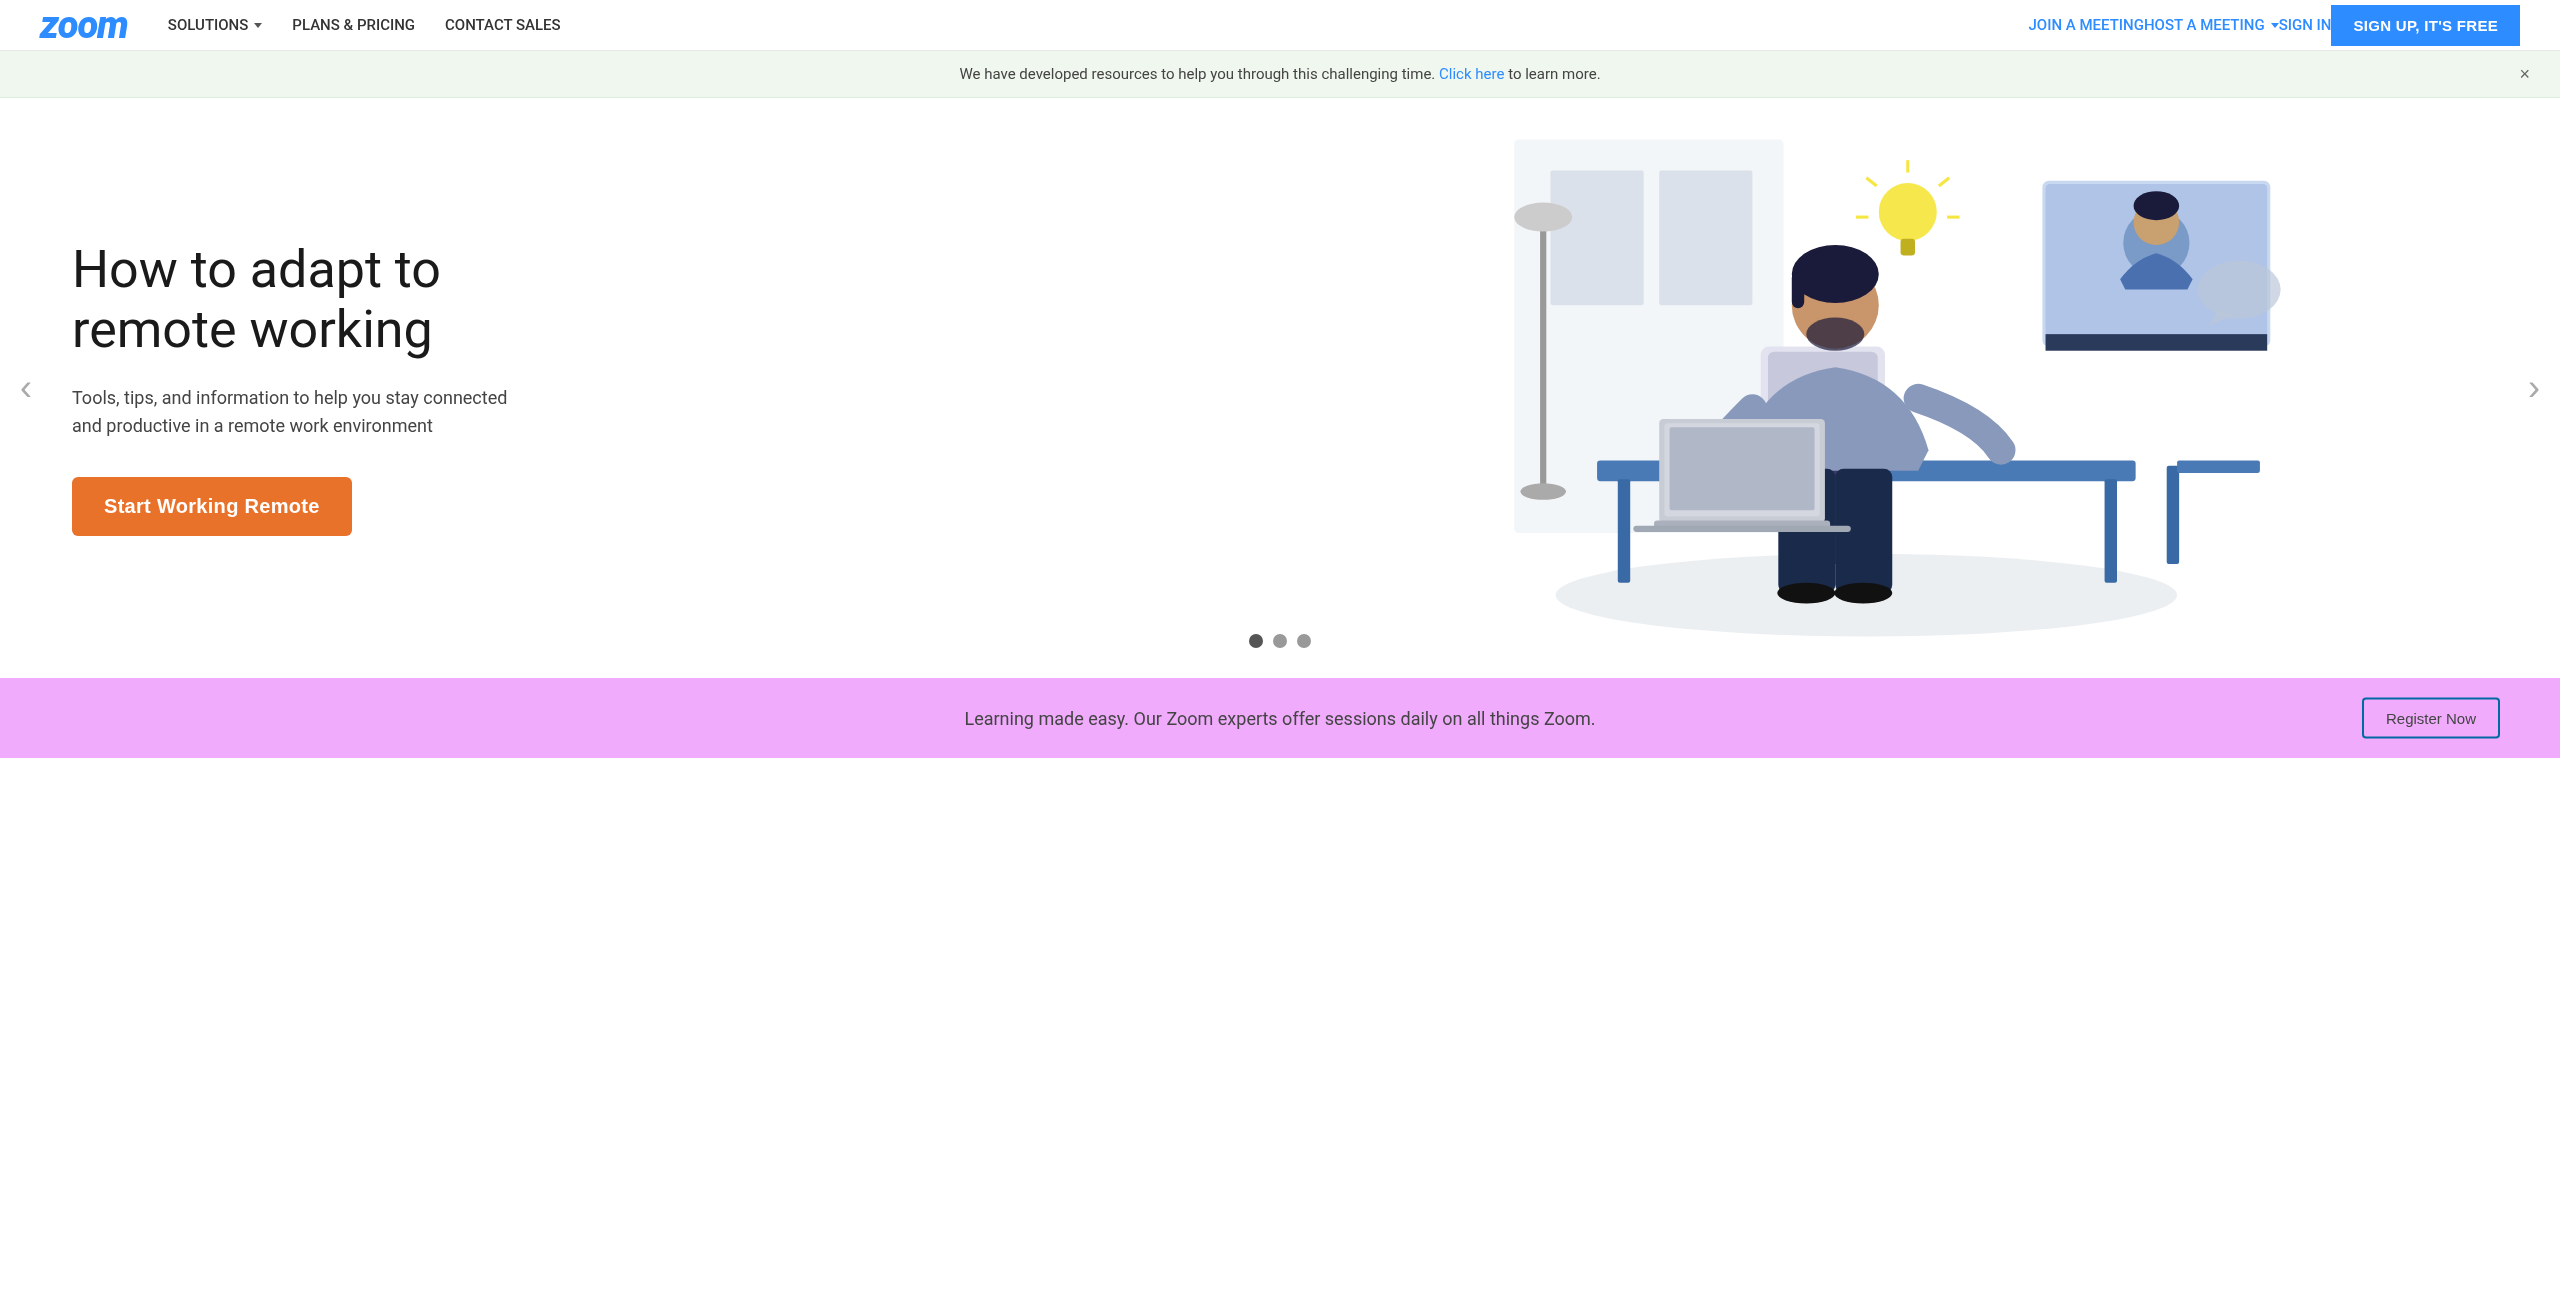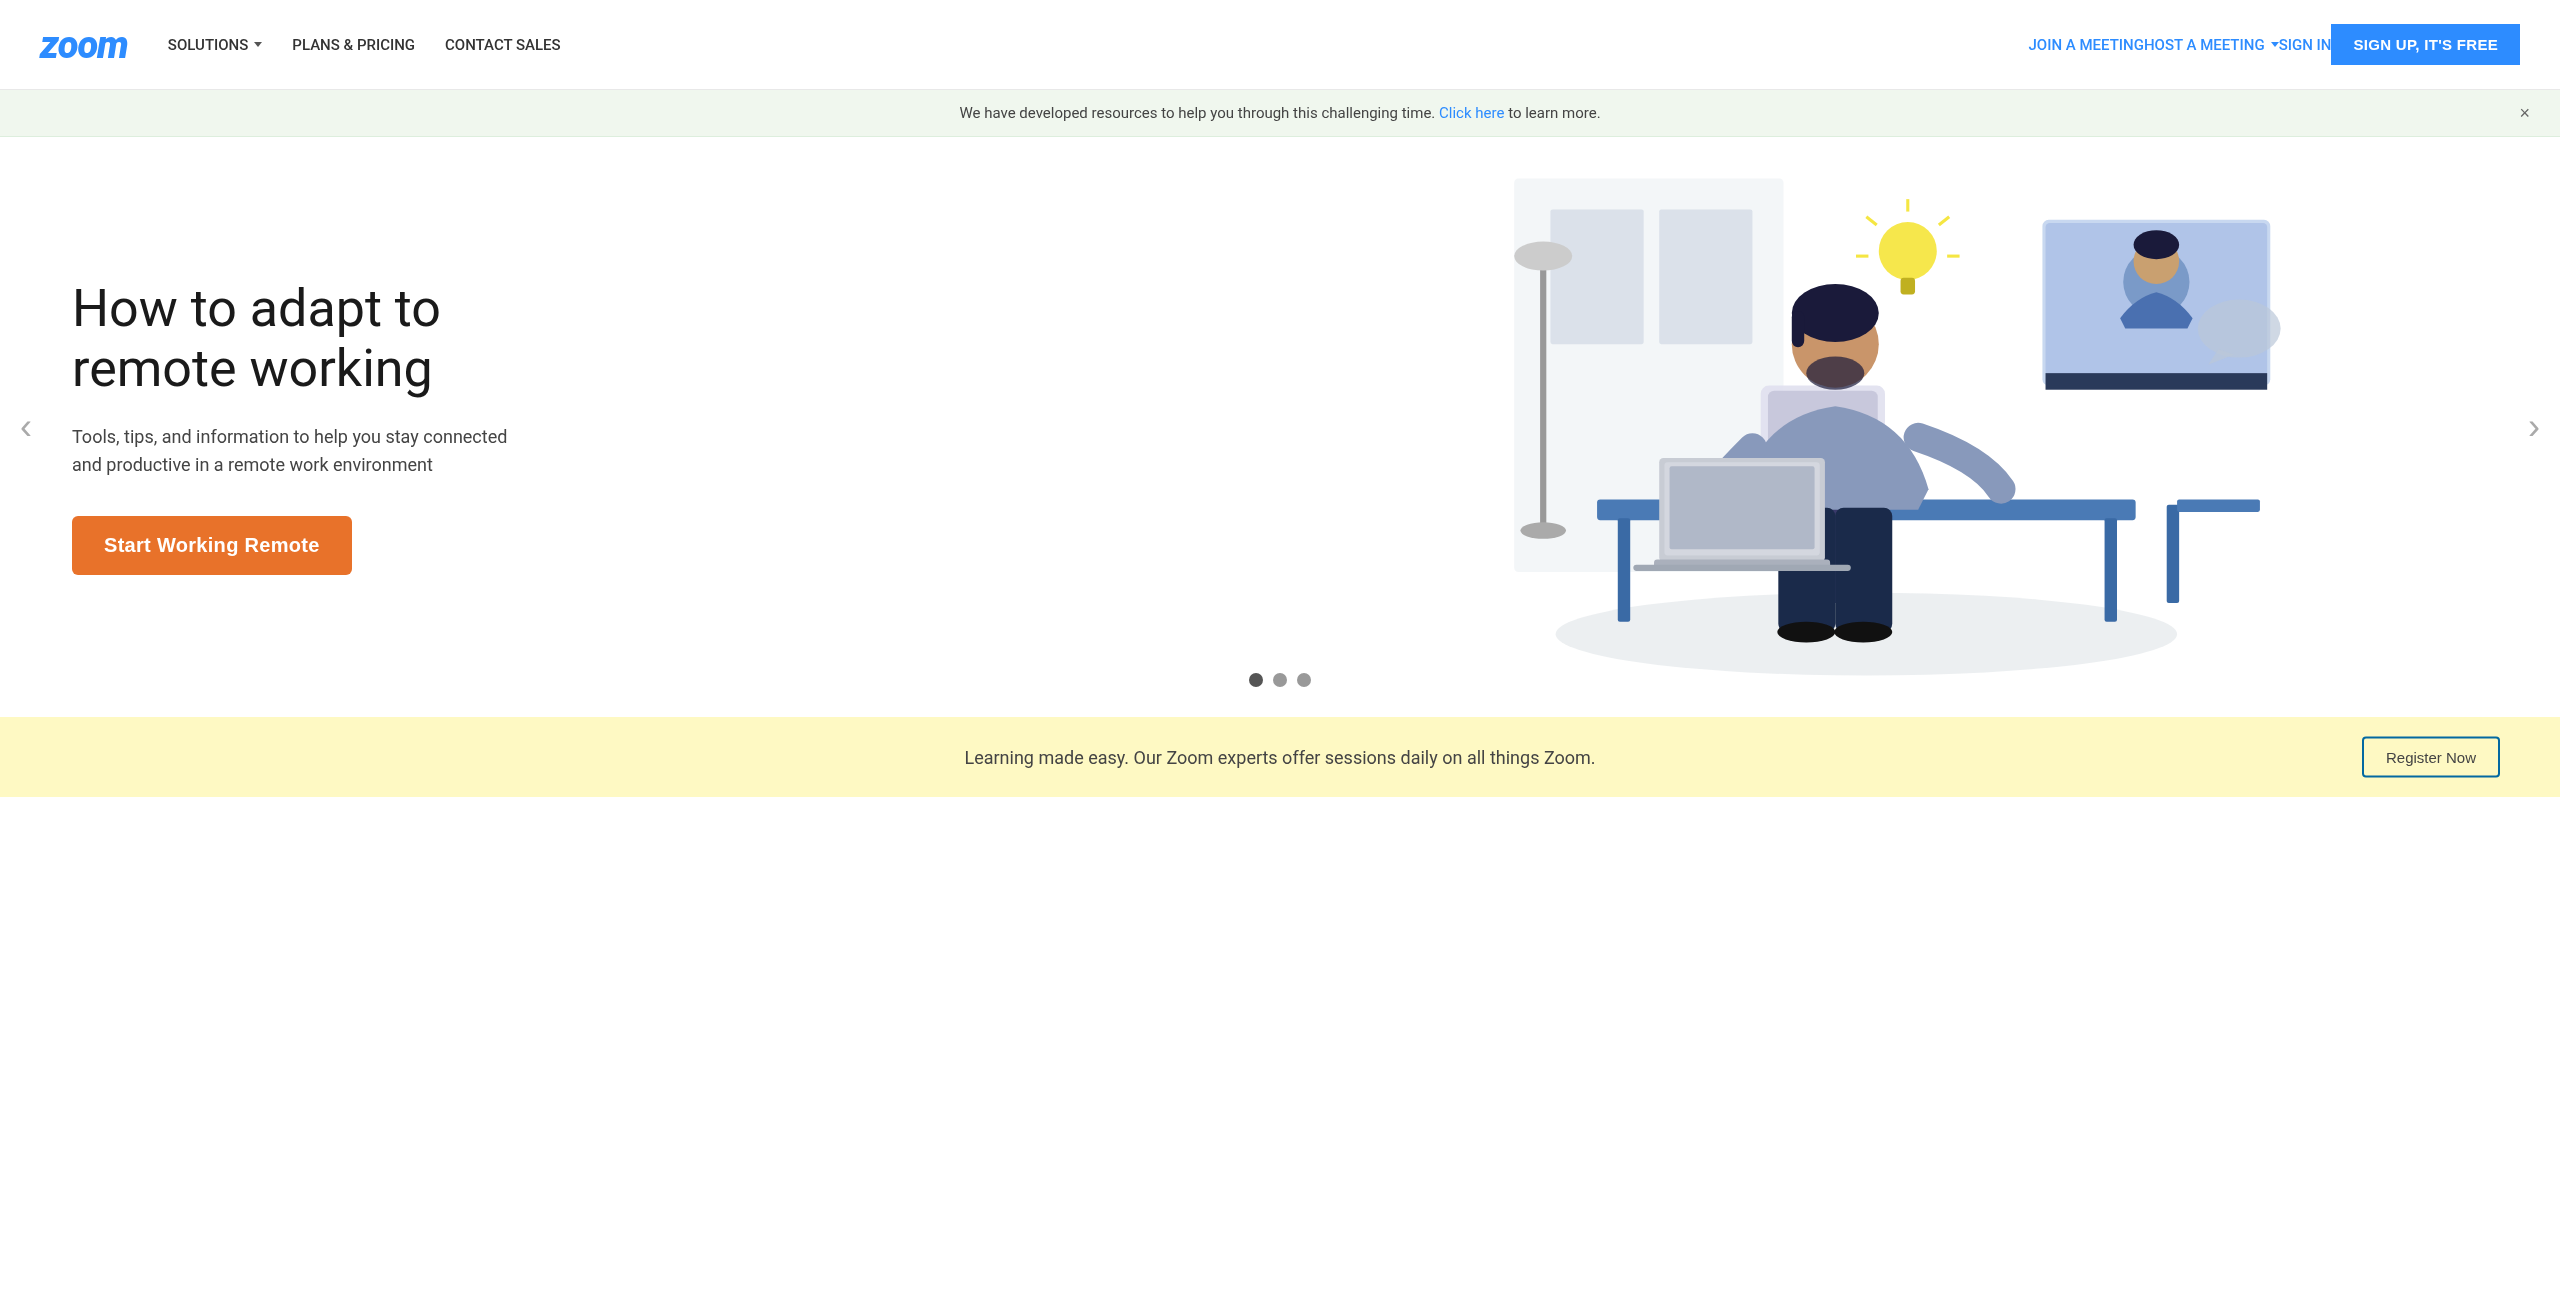--- a/index.html
+++ b/index.html
@@ -3,21 +3,21 @@
   <meta charset="utf-8">
   <style>
     * { margin: 0; padding: 0; box-sizing: border-box; }
     body { font-family: -apple-system, BlinkMacSystemFont, 'Segoe UI', Roboto, sans-serif; background: #fff; overflow-x: hidden; }
 
     
     .navbar {
       display: flex;
       align-items: center;
       padding: 0 40px;
-      height: 90px;
+      height: 51px;
       border-bottom: 1px solid #e8e8e8;
       background: #fff;
       position: relative;
       z-index: 100;
     }
     .navbar-logo {
       font-size: 38px;
       font-weight: 900;
       color: #2D8CFF;
       letter-spacing: -1px;
@@ -182,21 +182,21 @@
     }
 
     
     .illustration-svg {
       width: 100%;
       height: 100%;
     }
 
     
     .footer-banner {
-      background: #fef9c3;
+      background: #f0abfc;
       display: flex;
       align-items: center;
       justify-content: center;
       padding: 28px 40px;
       position: relative;
       min-height: 80px;
     }
     .footer-banner-text {
       font-size: 18px;
       color: #444;

